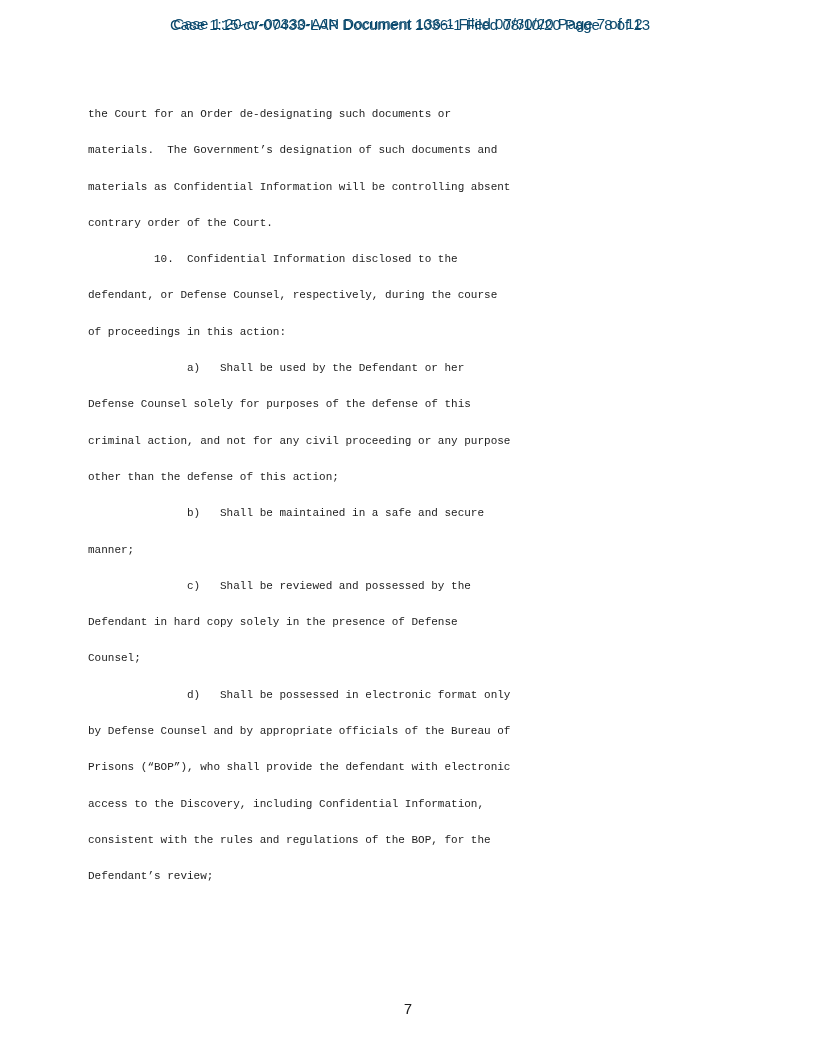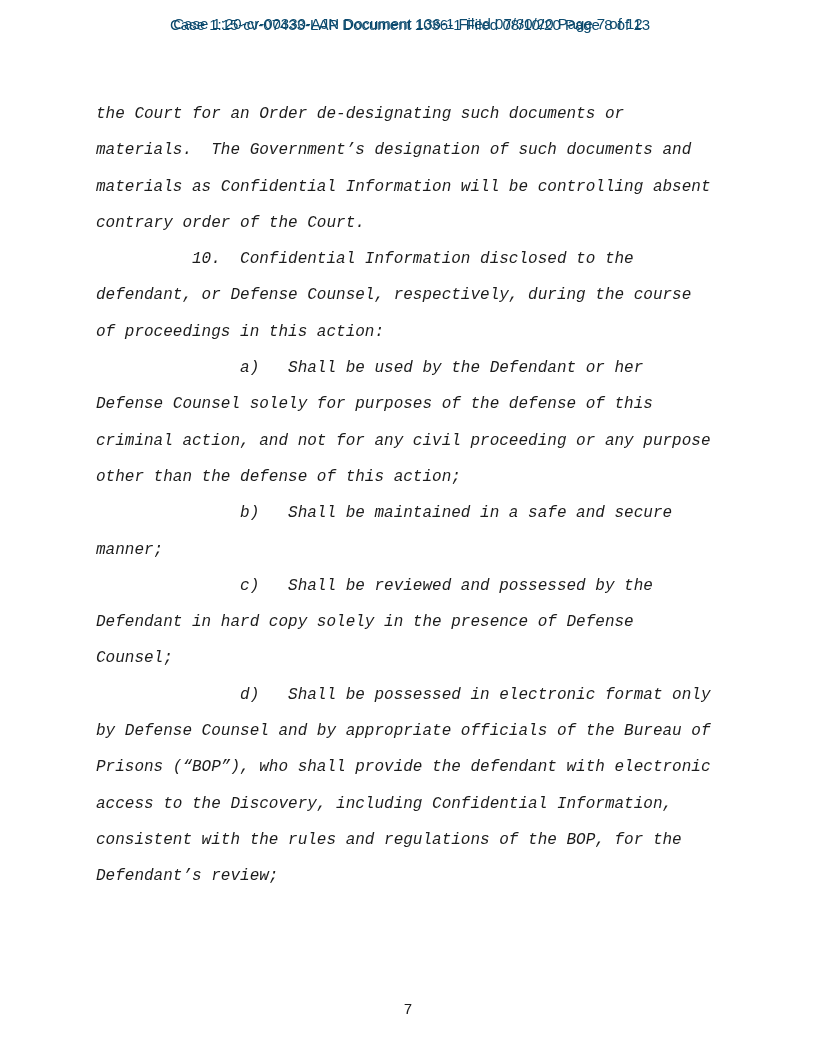--- a/index.html
+++ b/index.html
@@ -34,26 +34,25 @@
     text-align: center;
     white-space: nowrap;
   }
   .stamp.stamp-2 {
     transform: translateX(2px);
     top: 1px;
   }
   .body-text {
     position: absolute;
     top: 96px;
-    left: 96px;
+    left: 88px;
     width: 640px;
-    font-size: 16px;
+    font-size: 11px;
     line-height: 36.3px;
     white-space: pre;
-    font-style: italic;
   }
   .body-text .body-line {
     height: 36.3px;
   }
   .footer {
     position: absolute;
     top: 1002px;
     left: 0;
     width: 100%;
     text-align: center;

